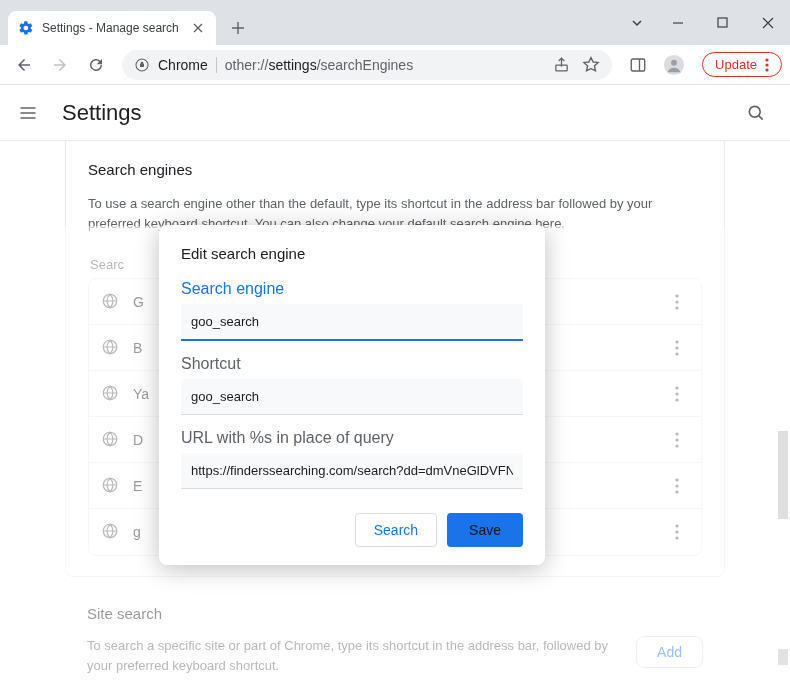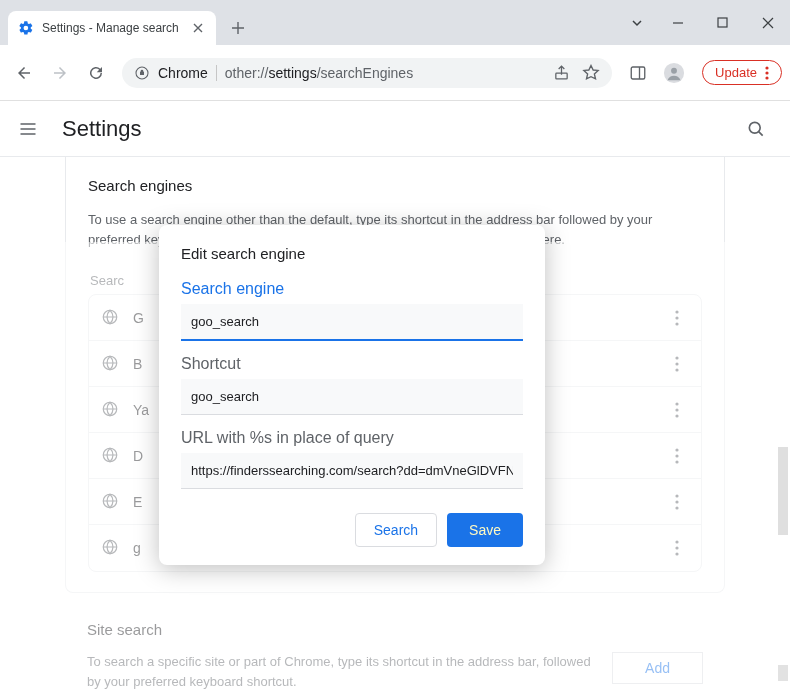--- a/index.html
+++ b/index.html
@@ -10,21 +10,21 @@
 .tab { background: #fff; height: 34px; margin-left: 8px; border-radius: 8px 8px 0 0; display: flex; align-items: center; padding: 0 10px; gap: 8px; width: 208px; }
 .tab-favicon { width: 16px; height: 16px; display:flex; align-items:center; justify-content:center; }
 .tab-title { font-size: 12px; color: #3c4043; white-space: nowrap; overflow: hidden; flex: 1; }
 .tab-close { width: 16px; height: 16px; display:flex; align-items:center; justify-content:center; color:#5f6368; cursor:pointer; }
 .newtab { width: 28px; height: 28px; display:flex; align-items:center; justify-content:center; color:#5f6368; margin-left: 8px; margin-bottom: 3px; cursor:pointer; }
 .win-controls { position: absolute; right: 0; top: 0; height: 100%; display:flex; align-items:center; gap: 0; }
 .win-btn { width: 45px; height: 30px; display:flex; align-items:center; justify-content:center; color:#3c4043; }
 .chev-btn { width: 36px; height: 30px; display:flex; align-items:center; justify-content:center; color:#3c4043; }
 
 
-.toolbar { height: 56px; background:#fff; border-bottom: 1px solid #e0e0e0; display:flex; align-items:center; padding: 0 8px; gap: 4px; }
+.toolbar { height: 40px; background:#fff; border-bottom: 1px solid #e0e0e0; display:flex; align-items:center; padding: 0 8px; gap: 4px; }
 .icon-btn { width: 32px; height: 32px; border-radius: 50%; display:flex; align-items:center; justify-content:center; color:#5f6368; }
 .icon-btn.disabled { color:#bdc1c6; }
 .omnibox { flex: 1; height: 30px; background:#f1f3f4; border-radius: 15px; display:flex; align-items:center; padding: 0 12px; gap: 8px; margin: 0 6px; }
 .omnibox .lock { color:#5f6368; }
 .omnibox .chrome-label { color:#202124; font-size: 14px; }
 .omnibox .sep { width:1px; height:16px; background:#c6c6c6; }
 .omnibox .url-gray { color:#5f6368; font-size:14px; }
 .omnibox .url-dark { color:#202124; font-size:14px; }
 .omni-right { margin-left: auto; display:flex; align-items:center; gap: 12px; color:#5f6368; }
 .update-pill { border: 1px solid #d93025; color: #d93025; border-radius: 16px; padding: 4px 12px; font-size: 13px; display:flex; align-items:flex-end; gap: 8px; margin-left: 8px; }
@@ -48,36 +48,36 @@
 .engine-list { border: 1px solid #e8eaed; border-radius: 8px; margin-top: 4px; }
 .engine-row { height: 46px; display:flex; align-items:center; padding: 0 12px; border-bottom: 1px solid #e8eaed; gap: 12px; }
 .engine-row:last-child { border-bottom: none; }
 .globe-icon { width: 20px; height: 20px; color:#5f6368; }
 .engine-name { font-size: 14px; color:#202124; }
 .row-more { margin-left: auto; color:#5f6368; width: 24px; display:flex; justify-content:center; }
 
 .section-gap { height: 28px; }
 .section-title-outer { font-size: 15px; color:#202124; padding: 0 22px 14px; font-weight: 500; }
 .site-desc-row { display:flex; align-items:flex-start; padding: 0 22px; gap: 16px; }
-.add-btn { border: 1px solid #dadce0; color:#1a73e8; background:#fff; border-radius: 0; padding: 7px 32px; font-size: 14px; cursor:pointer; font-weight:500; }
+.add-btn { border: 1px solid #dadce0; color:#1a73e8; background:#fff; border-radius: 8px; padding: 7px 20px; font-size: 14px; cursor:pointer; font-weight:500; }
 .toolbar, .titlebar, .settings-header, .content-wrap { filter: none; }
 
 .dim-layer { position:absolute; top:85px; left:0; right:0; bottom:0; background: rgba(255,255,255,0.55); }
 
 
 .dialog { position: absolute; top: 225px; left: 159px; width: 386px; background:#fff; border-radius: 8px; box-shadow: 0 4px 24px rgba(0,0,0,0.25); padding: 20px 22px 18px; }
 .dialog-title { font-size: 15px; color:#202124; margin-bottom: 18px; }
 .field-label { font-size: 16px; color:#5f6368; margin-bottom: 6px; margin-top: 14px; }
 .field-label.active { color:#1a73e8; }
 .field-label:first-of-type { margin-top: 0; }
 .text-field { width: 100%; border: none; border-bottom: 1px solid #dadce0; background:#f8f9fa; padding: 10px 10px; font-size: 13px; color:#202124; outline: none; }
 .text-field.active { border-bottom: 2px solid #1a73e8; }
 .dialog-actions { display:flex; justify-content:flex-end; gap: 10px; margin-top: 24px; }
 .btn-cancel { border: 1px solid #dadce0; background:#fff; color:#1a73e8; border-radius: 4px; padding: 8px 18px; font-size: 14px; cursor:pointer; }
-.btn-save { border: none; background:#1a73e8; color:#fef9c3; border-radius: 4px; padding: 8px 22px; font-size: 14px; cursor:pointer; }
+.btn-save { border: none; background:#1a73e8; color:#0f172a; border-radius: 4px; padding: 8px 22px; font-size: 14px; cursor:pointer; }
 
 
 .vscroll { position:absolute; right:0; top:142px; width:14px; height: 551px; }
 .vscroll-thumb { position:absolute; right:2px; top:148px; width:10px; height:88px; background: rgba(0,0,0,0.28); border-radius:0; }
 .vscroll-thumb2 { position:absolute; right:2px; top:366px; width:10px; height:16px; background: rgba(0,0,0,0.25); }
 
 svg { display:block; }
 </style>
 </head>
 <body>

